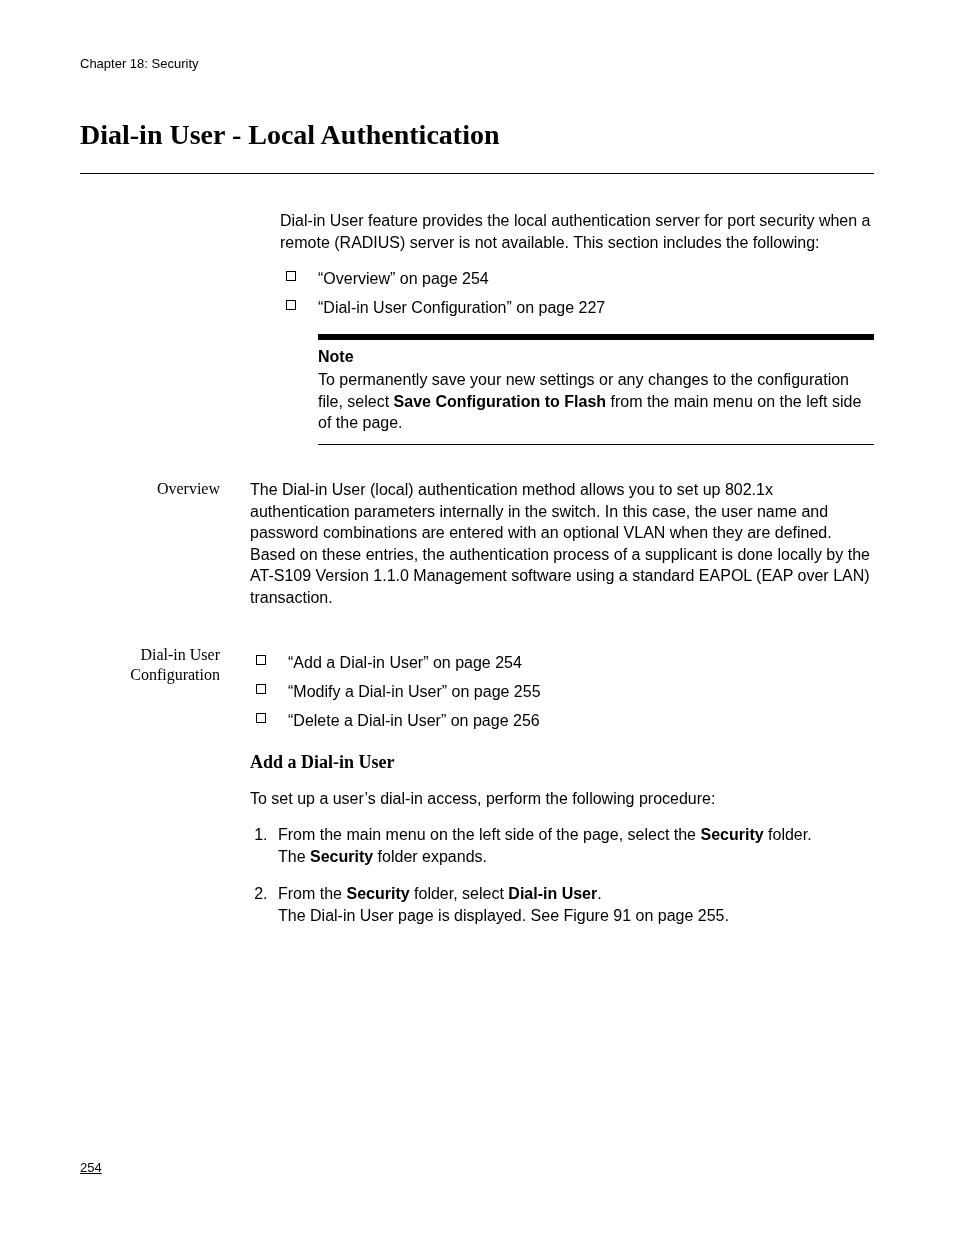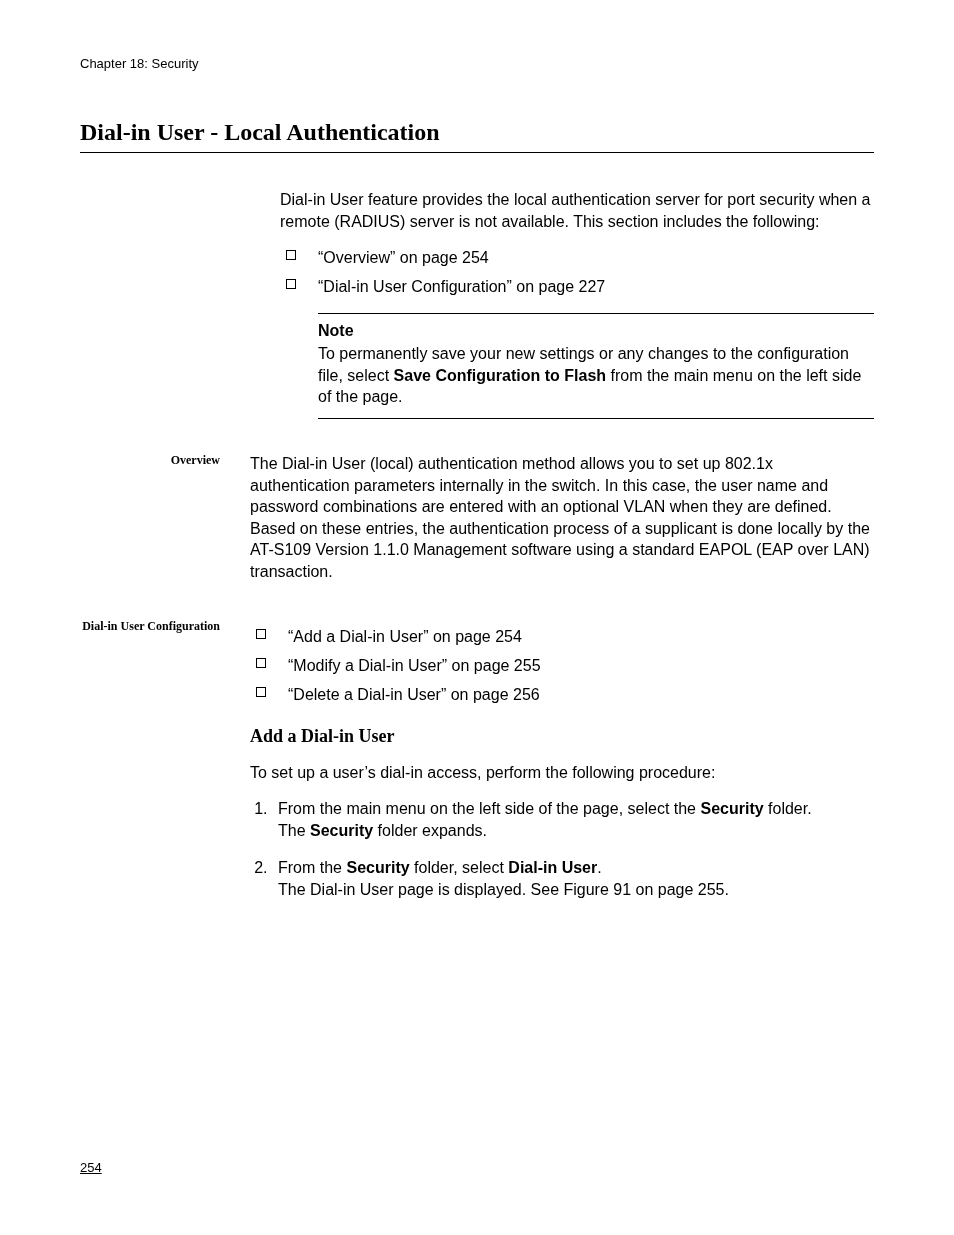--- a/index.html
+++ b/index.html
@@ -20,41 +20,41 @@
     position: relative;
     border-radius: 24px;
   }
   .running-head {
     font-size: 13px;
     margin-bottom: 48px;
   }
   h1.page-title {
     font-family: "Times New Roman", Times, serif;
     font-weight: bold;
-    font-size: 24px;
-    margin: 0 0 6px 0;
+    font-size: 28px;
+    margin: 0 0 22px 0;
   }
   .title-rule {
     border: none;
     border-top: 1.5px solid #000;
     margin: 0 0 36px 0;
   }
   .two-col {
     display: flex;
     align-items: flex-start;
     margin-bottom: 4px;
   }
   .side-label {
     width: 170px;
     flex: 0 0 170px;
     text-align: right;
     padding-right: 30px;
     font-family: "Times New Roman", Times, serif;
-    font-weight: bold;
-    font-size: 12px;
+    font-weight: normal;
+    font-size: 16px;
     line-height: 1.25;
     box-sizing: border-box;
   }
   .body-col {
     margin-left: 200px;
     font-size: 16px;
     line-height: 1.35;
   }
   .two-col .body-col {
     margin-left: 0;
@@ -80,21 +80,21 @@
     left: 6px;
     top: 4px;
     width: 10px;
     height: 10px;
     border: 1.5px solid #000;
     background: #fff;
     box-sizing: border-box;
   }
   .note-box {
     margin-left: 38px;
-    border-top: 1px solid #000000;
+    border-top: 6px solid #000000;
     border-bottom: 1px solid #000;
     padding: 6px 0 10px 0;
     margin-bottom: 34px;
   }
   .note-label {
     font-weight: bold;
     margin-bottom: 2px;
   }
   .note-text .b { font-weight: bold; }
   .sub-heading {

